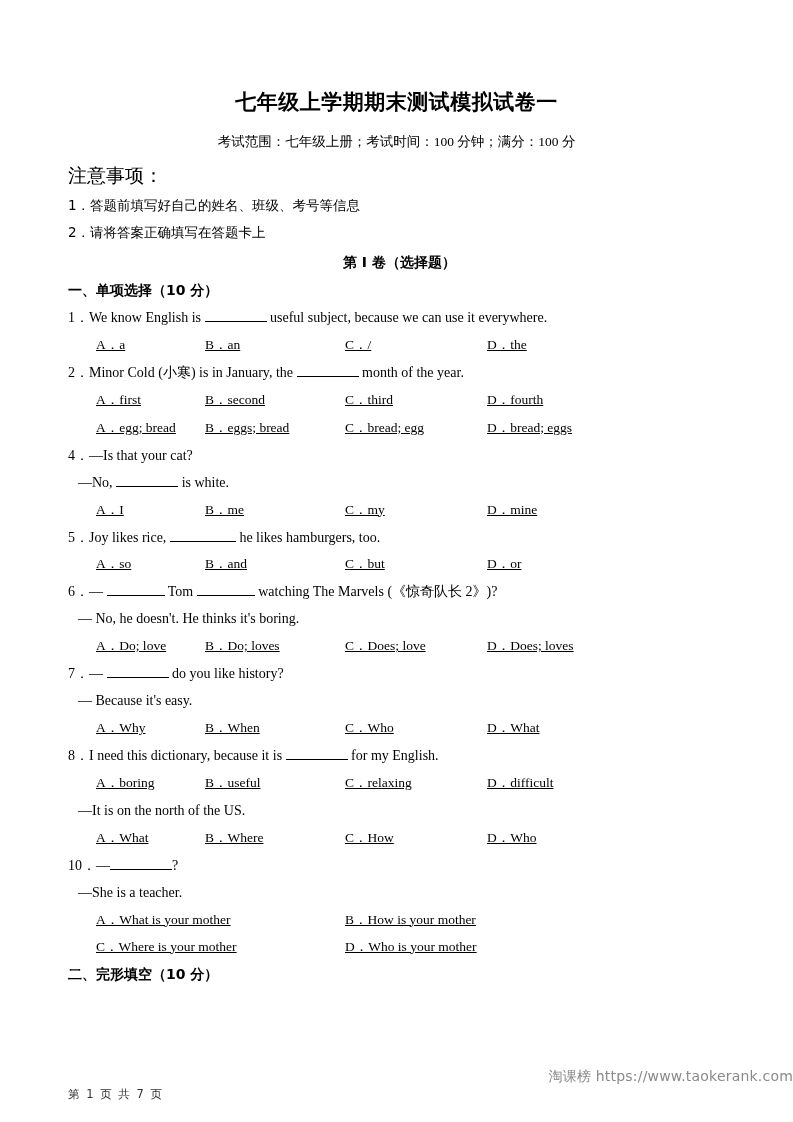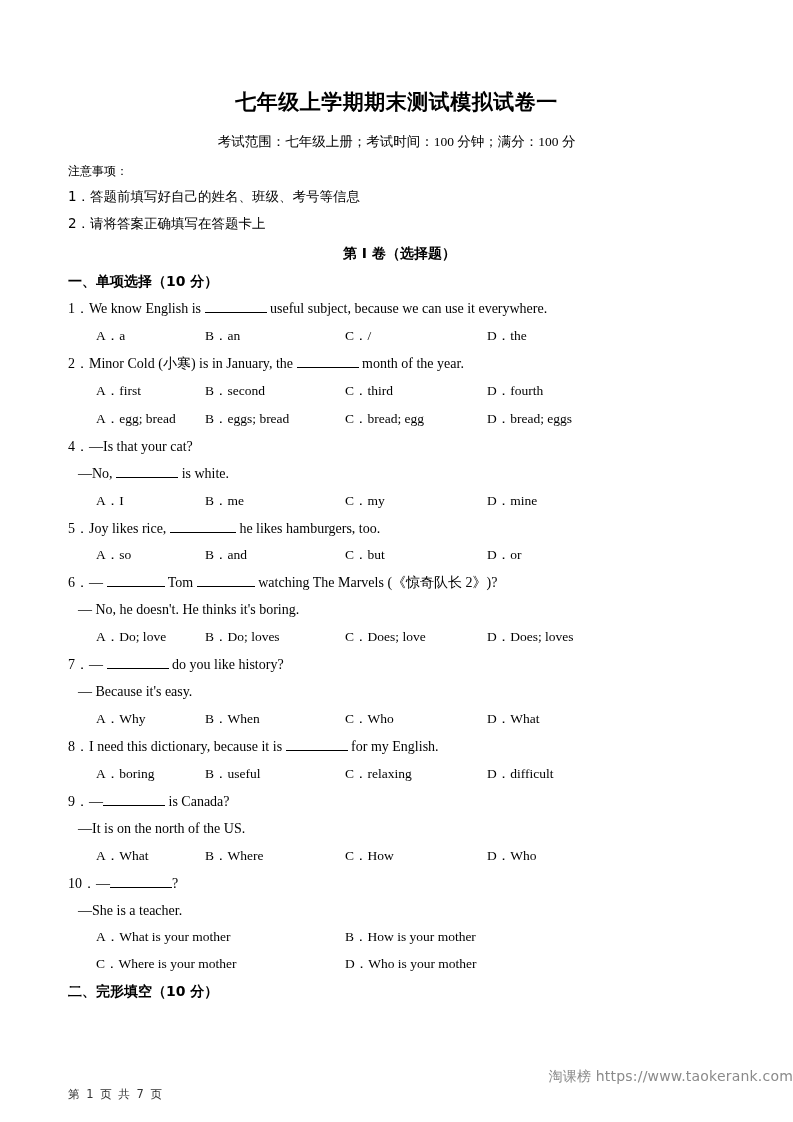--- a/index.html
+++ b/index.html
@@ -34,21 +34,21 @@
     text-align: center;
     font-size: 13.5px;
   }
   .body-block {
     position: absolute;
     top: 163px;
     left: 68px;
     width: 660px;
   }
   .note-head {
-    font-size: 12px;
+    font-size: 19px;
     margin: 0 0 8px 0;
   }
   .note-line {
     font-size: 13.5px;
     margin: 0 0 9px 0;
   }
   .paper-head {
     font-size: 14px;
     font-weight: bold;
     margin: 12px 0 10px 0;
@@ -73,20 +73,21 @@
     margin: 0 0 9px 0;
     font-size: 13.5px;
   }
   .opts.two-row {
     height: 46px;
   }
   .opt {
     position: absolute;
     top: 0;
     white-space: nowrap;
+    text-decoration: underline;
   }
   .opt.oa { left: 28px; }
   .opt.ob { left: 137px; }
   .opt.oc { left: 277px; }
   .opt.od { left: 419px; }
   .opt.w-oa { left: 28px; }
   .opt.w-ob { left: 277px; }
   .opt.w-oc { left: 28px; top: 27px; }
   .opt.w-od { left: 277px; top: 27px; }
   .blank {
@@ -197,21 +198,20 @@
     </div>
 
     <p class="q-line"><span>8．</span><span>I need this dictionary, because it is </span><span class="blank b2"></span><span> for my English.</span></p>
     <div class="opts">
       <span class="opt oa">A．boring</span>
       <span class="opt ob">B．useful</span>
       <span class="opt oc">C．relaxing</span>
       <span class="opt od">D．difficult</span>
     </div>
 
-    <p class="q-line"><span>9．</span><span>—</span><span class="blank b2"></span><span> is Canada?</span></p>
     <p class="q-line cont">—It is on the north of the US.</p>
     <div class="opts">
       <span class="opt oa">A．What</span>
       <span class="opt ob">B．Where</span>
       <span class="opt oc">C．How</span>
       <span class="opt od">D．Who</span>
     </div>
 
     <p class="q-line"><span>10．</span><span>—</span><span class="blank b2"></span><span>?</span></p>
     <p class="q-line cont">—She is a teacher.</p>

